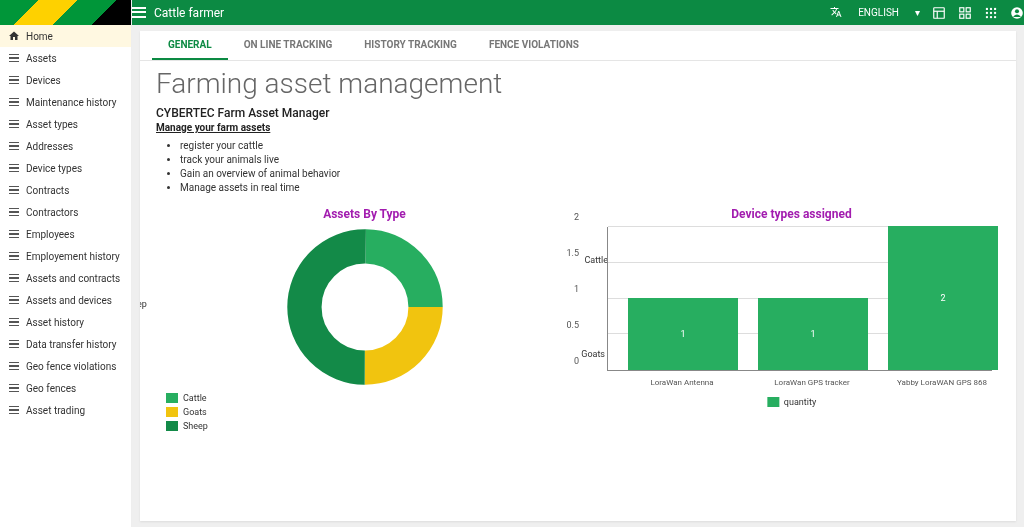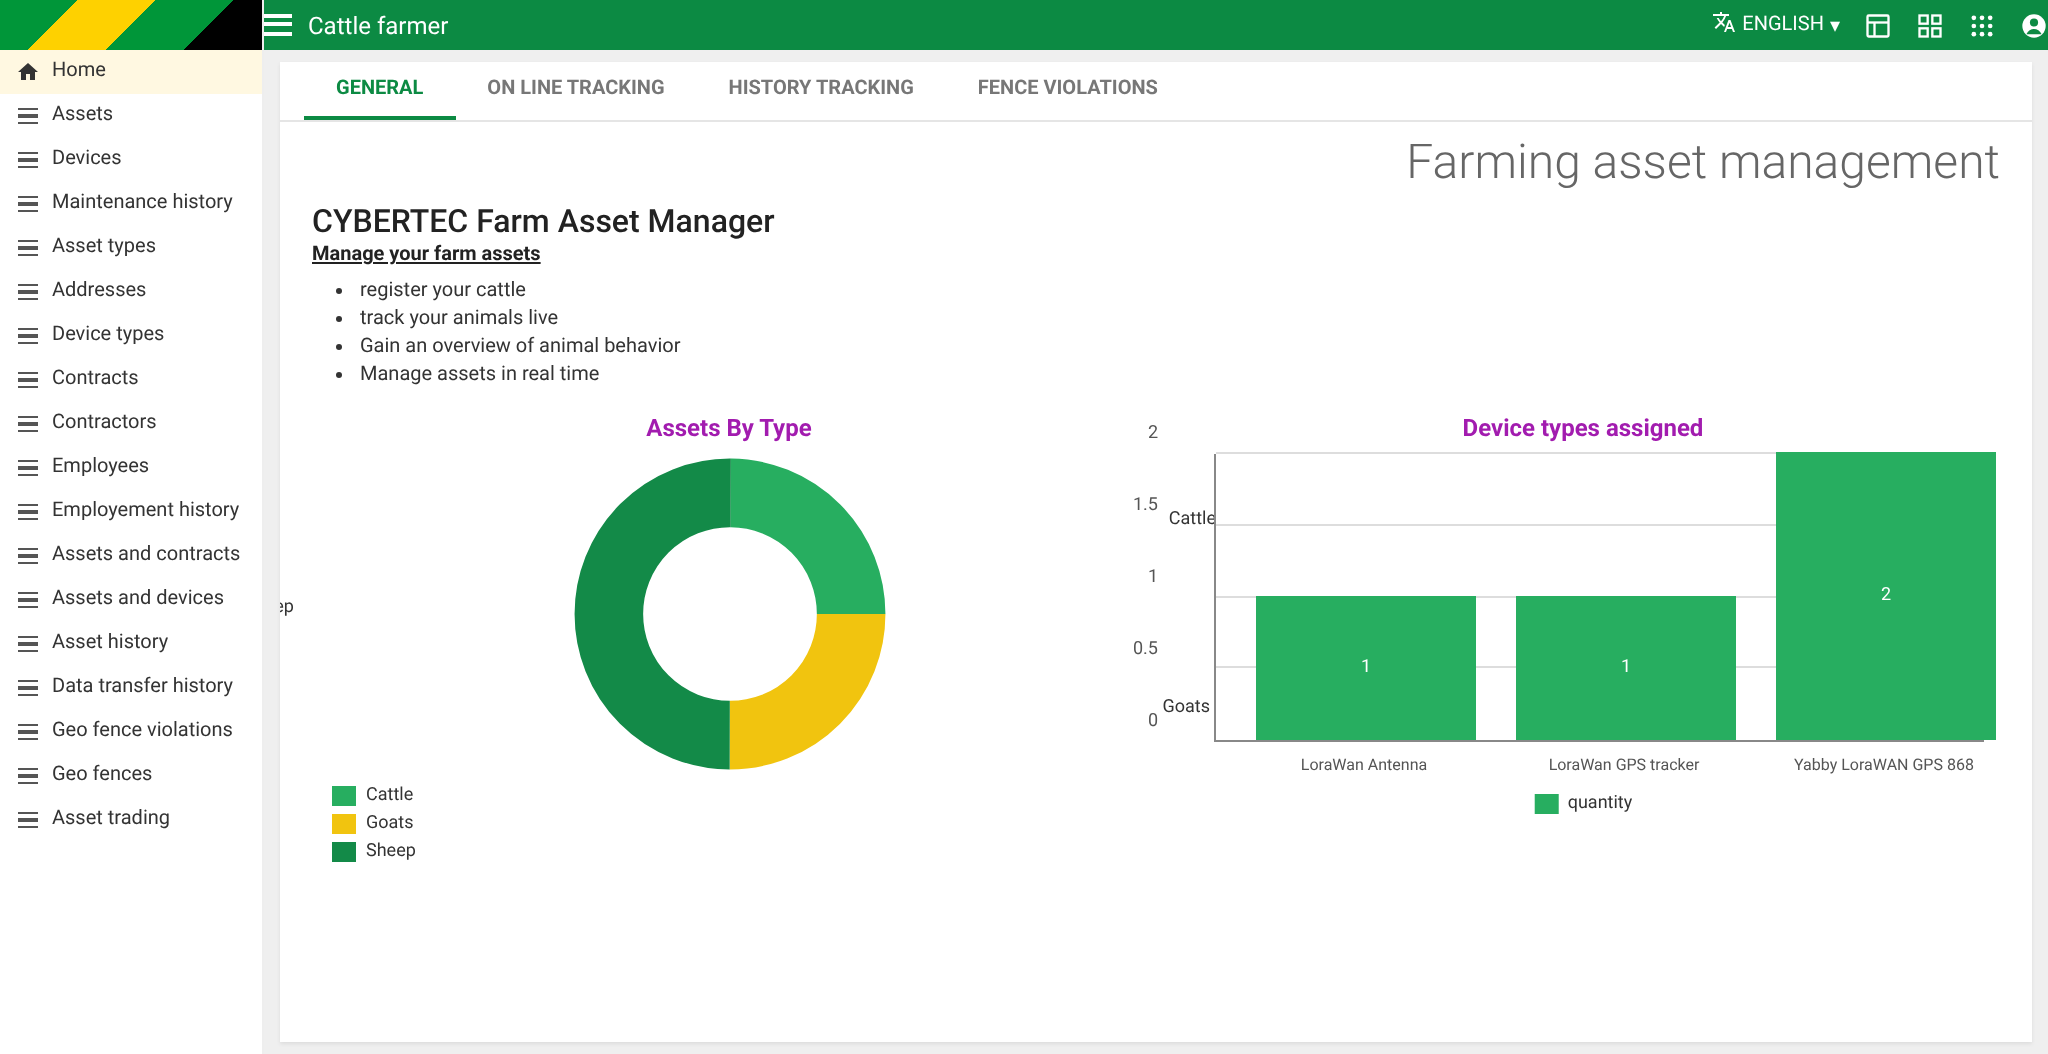--- a/index.html
+++ b/index.html
@@ -1,35 +1,35 @@
 <!DOCTYPE html>
 <html><head>
 <meta charset="utf-8">
 <style>
 * { box-sizing: border-box; margin: 0; padding: 0; font-family: Roboto, Arial, sans-serif; }
 body { background: #f5f5f5; width: 1024px; height: 527px; overflow: hidden; display: flex; }
 .sidebar { width: 132px; background: #fff; flex-shrink: 0; display: flex; flex-direction: column; border-right: 1px solid #eee; }
 .logo-area { height: 25px; background: linear-gradient(135deg, #009639 25%, #fed100 25% 50%, #009639 50% 75%, #000 75%); }
 .nav { flex: 1; overflow: auto; }
-.nav-item { display: flex; padding: 5px 8px; font-size: 10px; color: #333; cursor: pointer; gap: 6px; }
+.nav-item { display: flex; align-items: center; padding: 5px 8px; font-size: 10px; color: #333; cursor: pointer; gap: 6px; }
 .nav-item.active { background: #fff8e1; }
 .nav-item .icon { width: 12px; height: 12px; color: #555; display: flex; align-items: center; justify-content: center; }
 .main { flex: 1; display: flex; flex-direction: column; background: #efefef; }
 .topbar { height: 25px; background: #0c8a43; color: #fff; display: flex; align-items: center; padding: 0 0; gap: 8px; }
 .topbar .title { font-size: 12px; font-weight: 400; flex: 1; }
 .topbar .right { display: flex; align-items: center; gap: 12px; }
-.topbar .right .lang { font-size: 10px; display: flex; align-items: center; gap: 3px; }
+.topbar .right .lang { font-size: 10px; display: flex; align-items: center; gap: 16px; }
 .topbar .icon { width: 14px; height: 14px; color: #fff; display: flex; align-items: center; justify-content: center; }
 .content { margin: 6px 8px; background: #fff; flex: 1; display: flex; flex-direction: column; box-shadow: 0 1px 2px rgba(0,0,0,.08); overflow: hidden; }
 .tabs { display: flex; border-bottom: 1px solid #e5e5e5; padding: 0 12px; }
 .tab { padding: 8px 16px; font-size: 10px; font-weight: 700; color: #777; cursor: pointer; text-transform: uppercase; }
 .tab.active { color: #0c8a43; border-bottom: 2px solid #0c8a43; }
 .body { padding: 6px 16px 10px; overflow: auto; }
-.page-title { font-size: 24px; font-weight: 300; color: #666; margin-bottom: 6px; text-align: right; }
-.sub-title { font-size: 16px; font-weight: 500; color: #222; }
+.page-title { font-size: 28px; font-weight: 300; color: #666; margin-bottom: 6px; }
+.sub-title { font-size: 12px; font-weight: 500; color: #222; }
 .sub-sub { font-size: 10px; font-weight: 700; color: #222; margin: 2px 0 6px; text-decoration: underline; }
 .body ul { margin-left: 24px; }
 .body li { font-size: 10px; color: #333; line-height: 1.4; }
 .charts { display: flex; gap: 10px; margin-top: 12px; }
 .chart-box { flex: 1; }
 .chart-title { text-align: center; font-size: 12px; font-weight: 700; margin-bottom: 6px; color: #a21caf; }
 .legend { display: flex; flex-direction: column; gap: 4px; margin-top: 6px; margin-left: 10px; }
 .legend-item { display: flex; align-items: center; gap: 5px; font-size: 9px; color: #333; }
 .swatch { width: 12px; height: 10px; }
 .donut-wrap { position: relative; display: flex; align-items: center; justify-content: center; }

